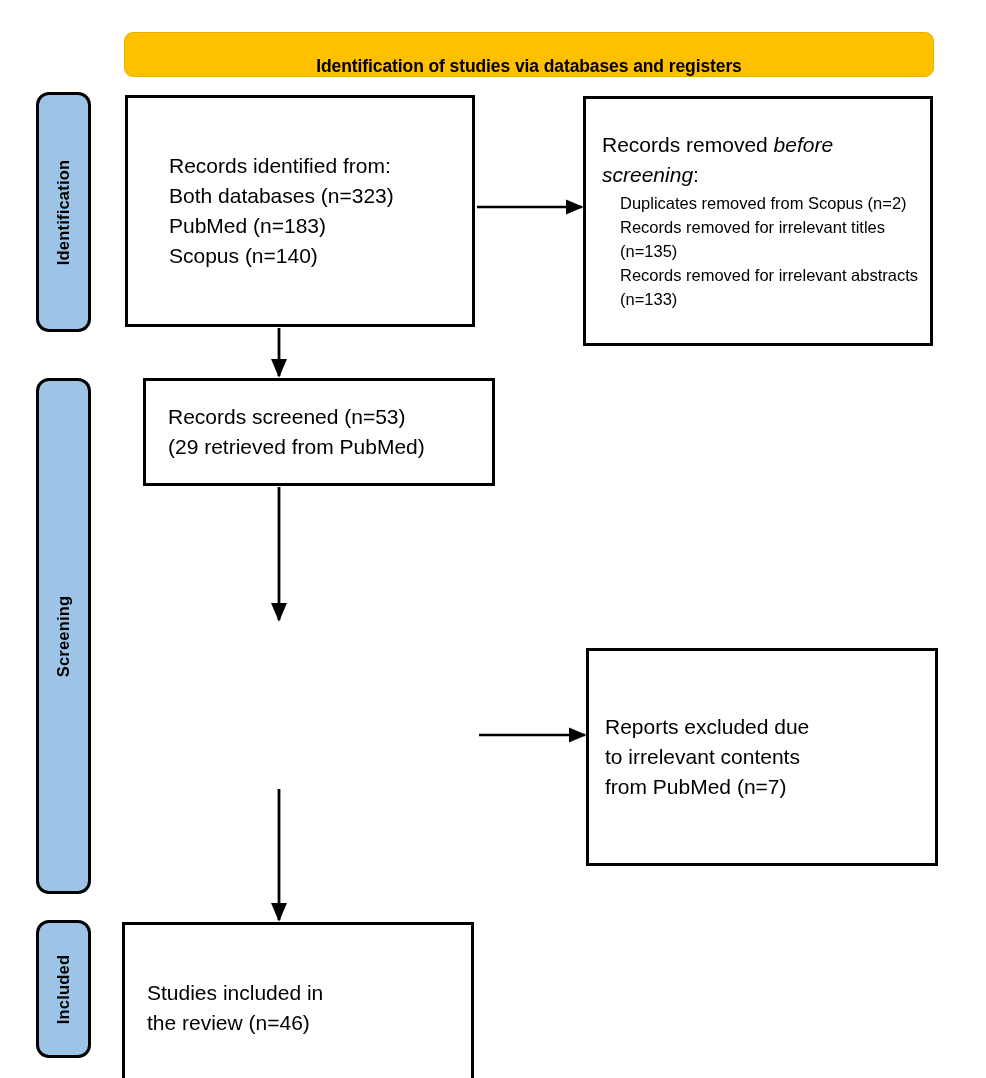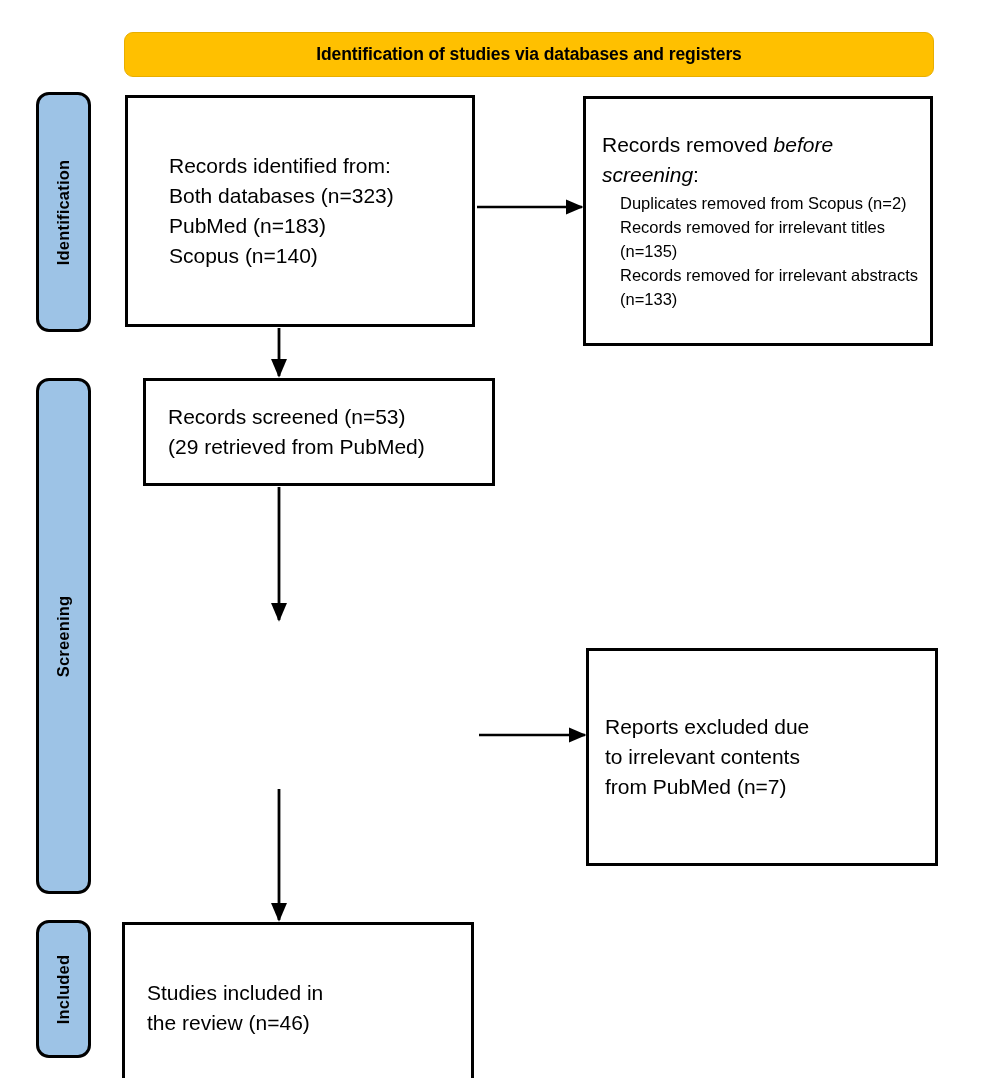--- a/index.html
+++ b/index.html
@@ -23,21 +23,21 @@
   .phase-banner {
     position: absolute;
     left: 124px;
     top: 32px;
     width: 810px;
     height: 45px;
     background: #FFC000;
     border: 1.5px solid #E8AE00;
     border-radius: 9px;
     display: flex;
-    align-items: center;
+    align-items: flex-end;
     justify-content: center;
     box-sizing: border-box;
   }
   .phase-banner-label {
     font-size: 17.5px;
     font-weight: bold;
     letter-spacing: -0.1px;
     color: #000;
     text-align: center;
     line-height: 1.1;

